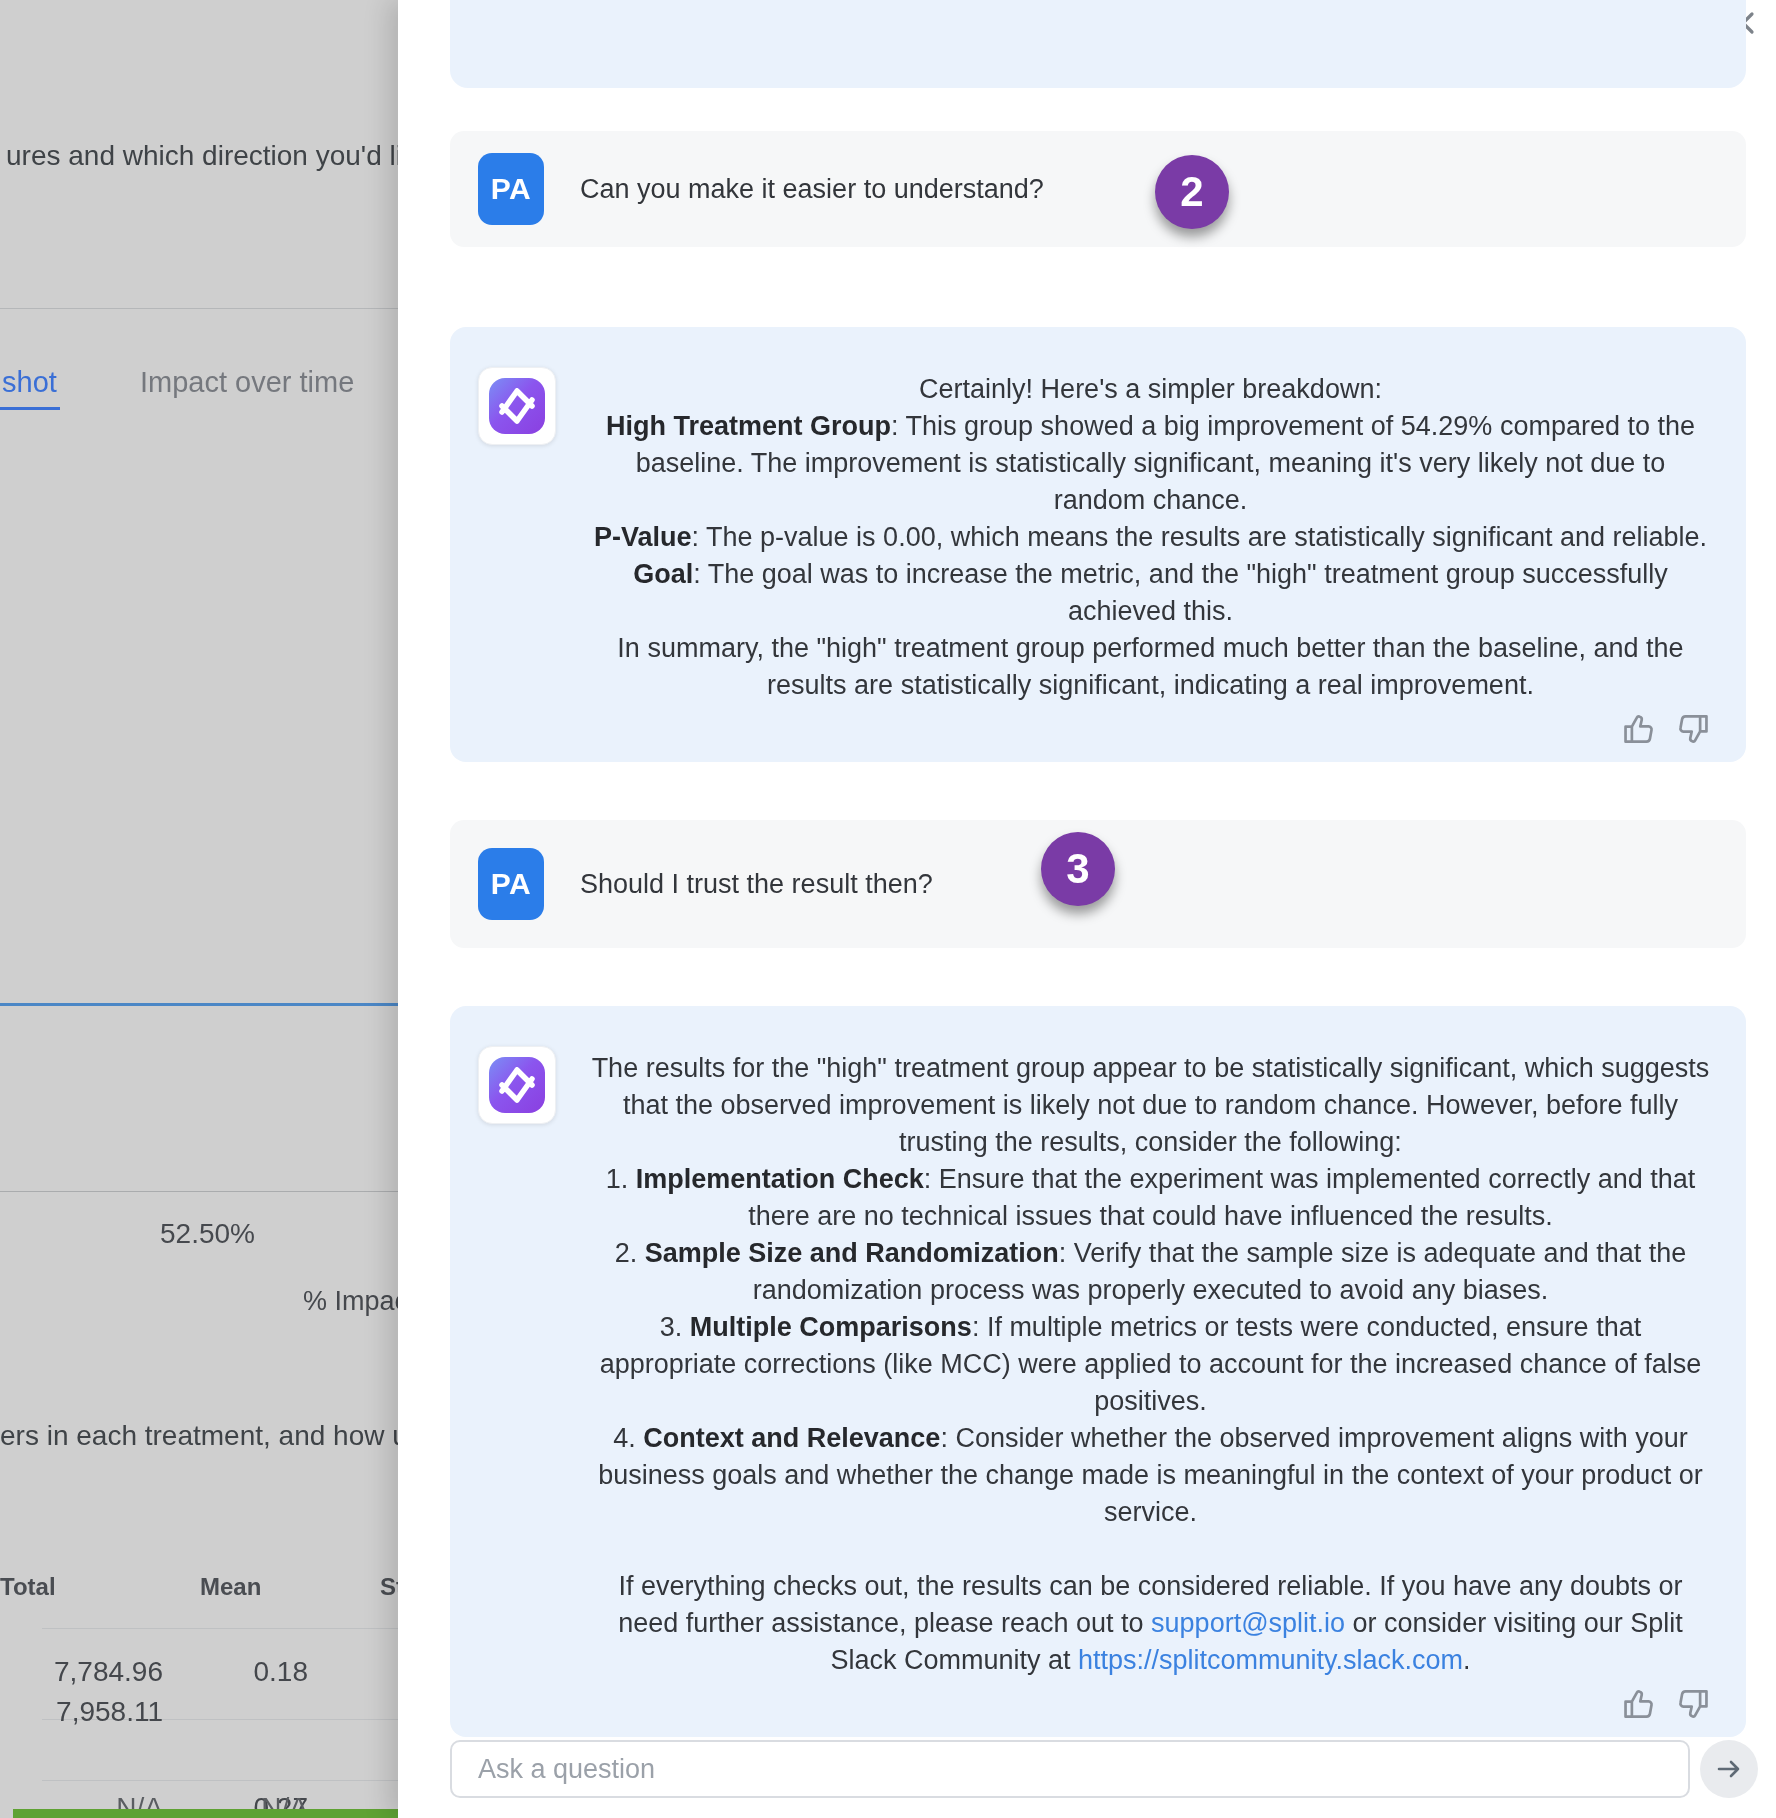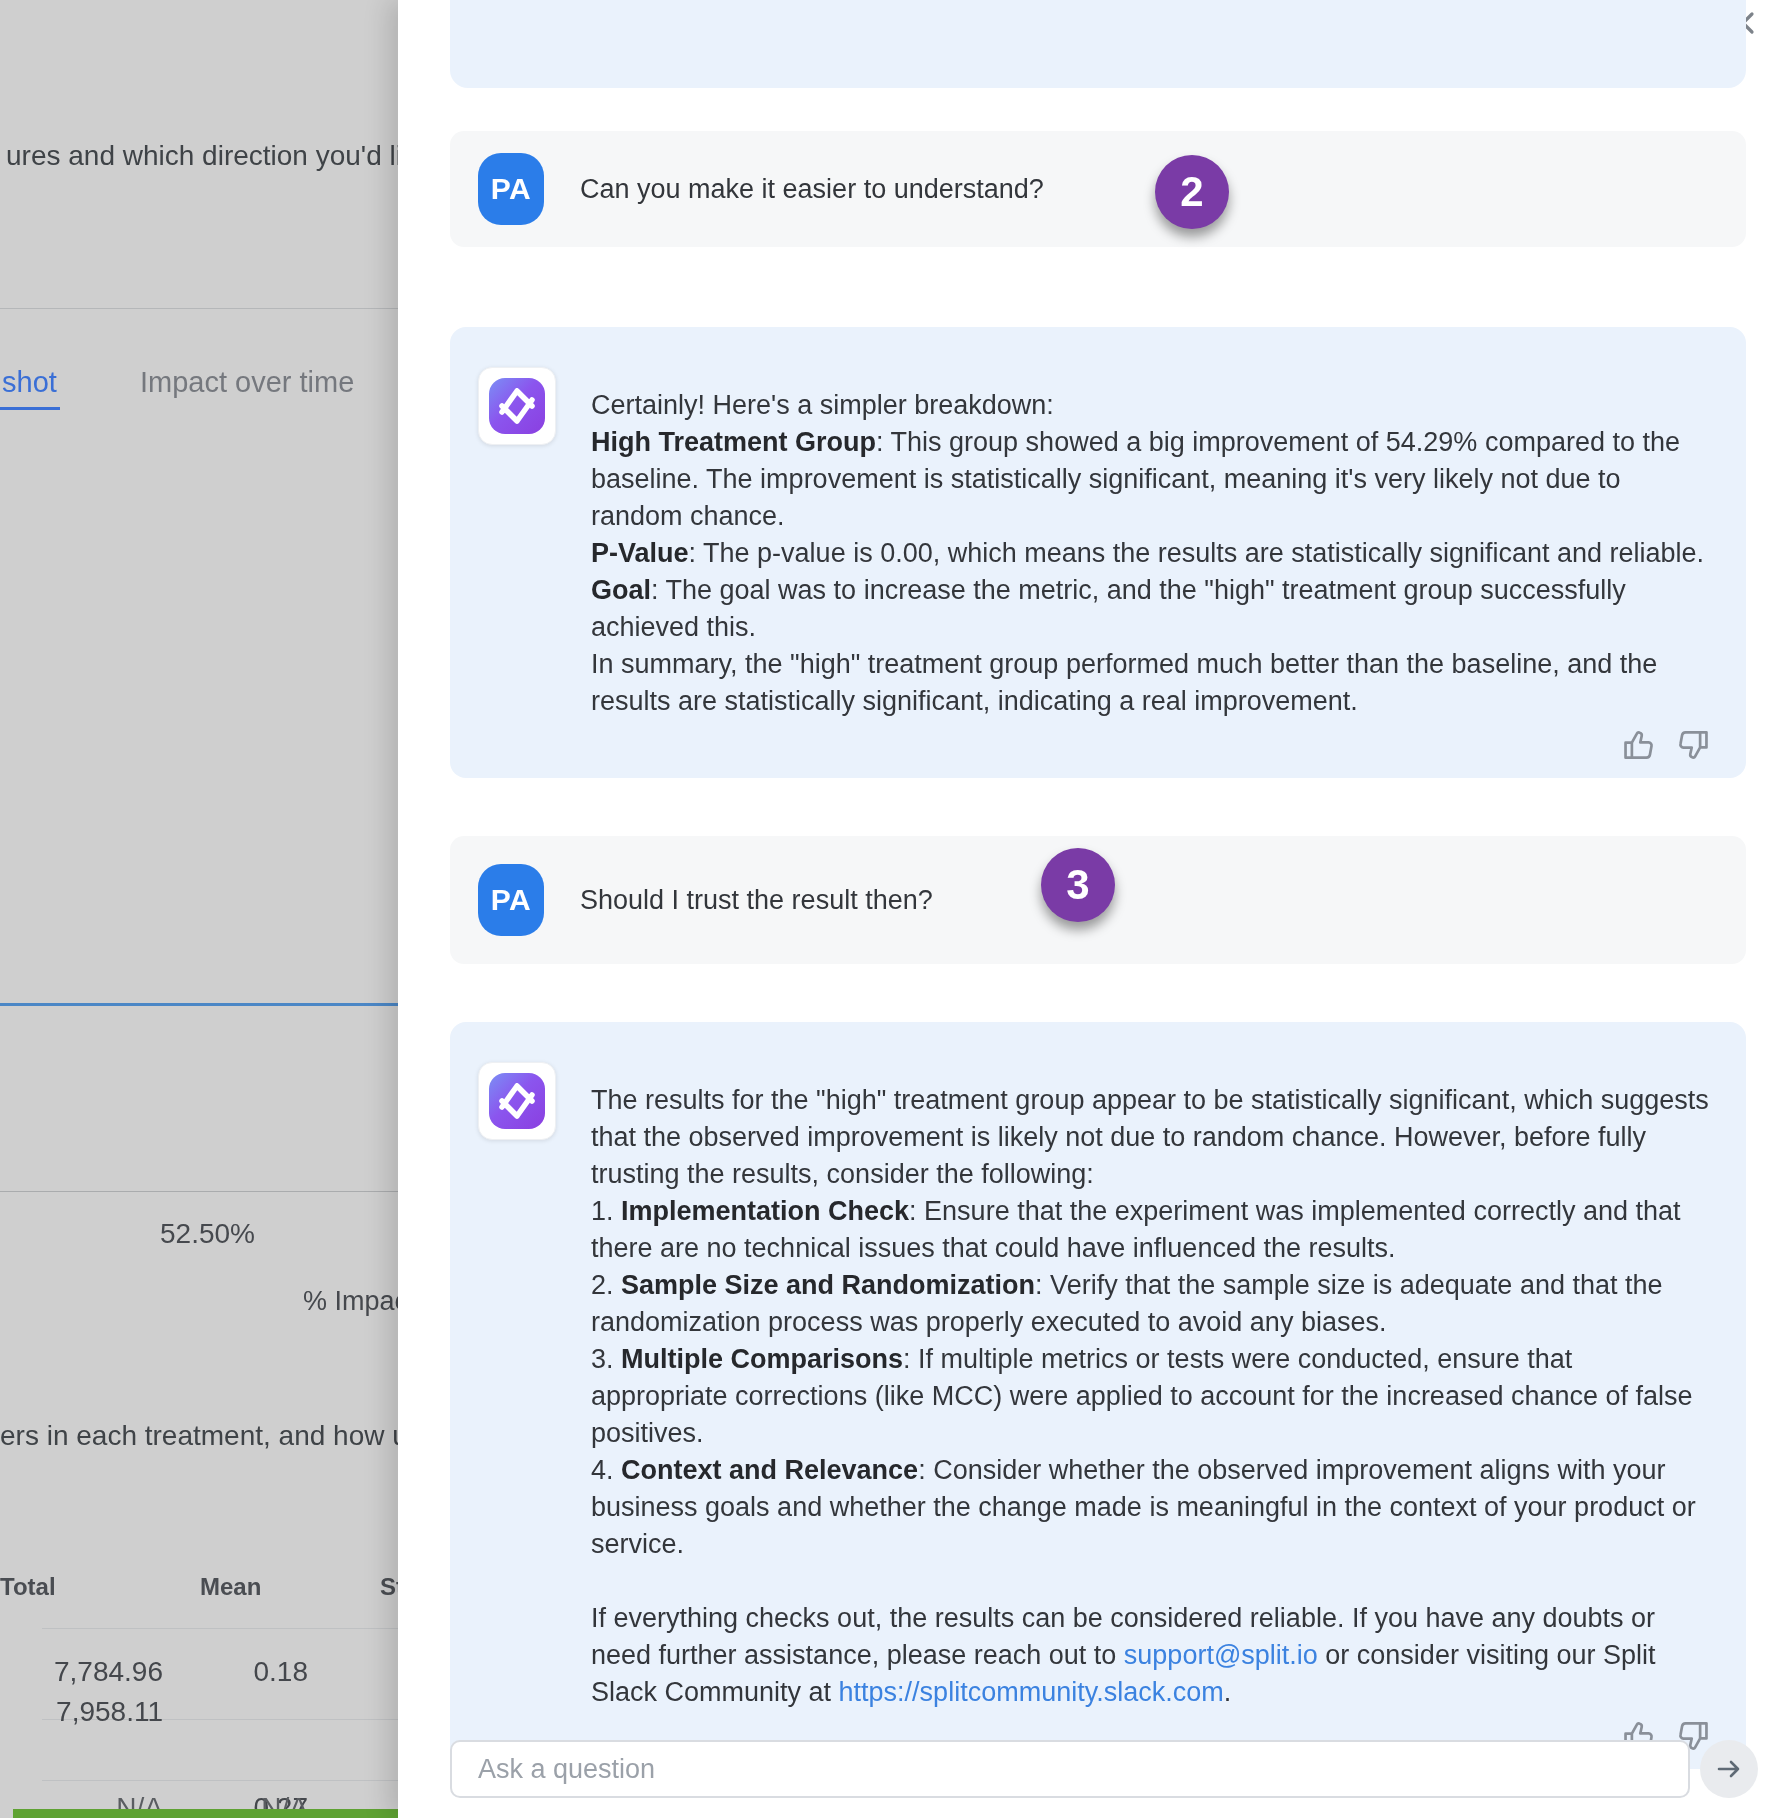--- a/index.html
+++ b/index.html
@@ -39,31 +39,31 @@
   }
   .close-btn{position:absolute;top:4px;right:14px;width:38px;height:38px;cursor:pointer;}
   .chat-col{position:absolute;left:52px;top:0;width:1296px;}
   .msg{position:relative;border-radius:14px;display:flex;}
   .msg-sliver{height:128px;margin-top:-40px;background:#eaf2fc;border-radius:0 0 18px 18px;}
   .msg.user{background:#f6f7f8;margin-top:43px;padding:22px 28px;align-items:center;gap:36px;min-height:68px;}
   .msg.user.second{margin-top:58px;padding:28px 28px;}
   .msg.ai{background:#eaf2fc;border-radius:16px;margin-top:80px;padding:40px 36px 58px 28px;gap:35px;align-items:flex-start;}
   .msg.ai.second{margin-top:58px;}
   .avatar-pa{
-    flex:none;width:66px;height:72px;border-radius:23px;background:#2b7de9;
+    flex:none;width:66px;height:72px;border-radius:14px;background:#2b7de9;
     color:#ffffff;font-weight:bold;font-size:30px;
     display:flex;align-items:center;justify-content:center;letter-spacing:0.5px;
   }
   .avatar-split{
     flex:none;width:76px;height:76px;border-radius:14px;background:#ffffff;
     box-shadow:0 1px 4px rgba(0,0,0,0.10);border:1px solid #eef0f3;
     display:flex;align-items:center;justify-content:center;
   }
   .msg-text{font-size:27px;line-height:37px;color:#33363b;}
-  .msg.ai .msg-text{margin-top:20px;white-space:pre-wrap;max-width:1120px;}
+  .msg.ai .msg-text{margin-top:4px;white-space:pre-wrap;max-width:1120px;text-align:center;}
   .msg-text strong{font-weight:bold;color:#26282c;}
   .msg-link{color:#3b82e0;text-decoration:none;}
   .step-badge{
     position:absolute;width:74px;height:74px;border-radius:50%;background:#7a3ba6;
     color:#ffffff;font-size:42px;font-weight:bold;
     display:flex;align-items:center;justify-content:center;
     box-shadow:0 8px 12px rgba(0,0,0,0.38);z-index:3;
   }
   .feedback{position:absolute;right:34px;bottom:14px;display:flex;gap:16px;}
   .thumb{width:38px;height:38px;cursor:pointer;}

